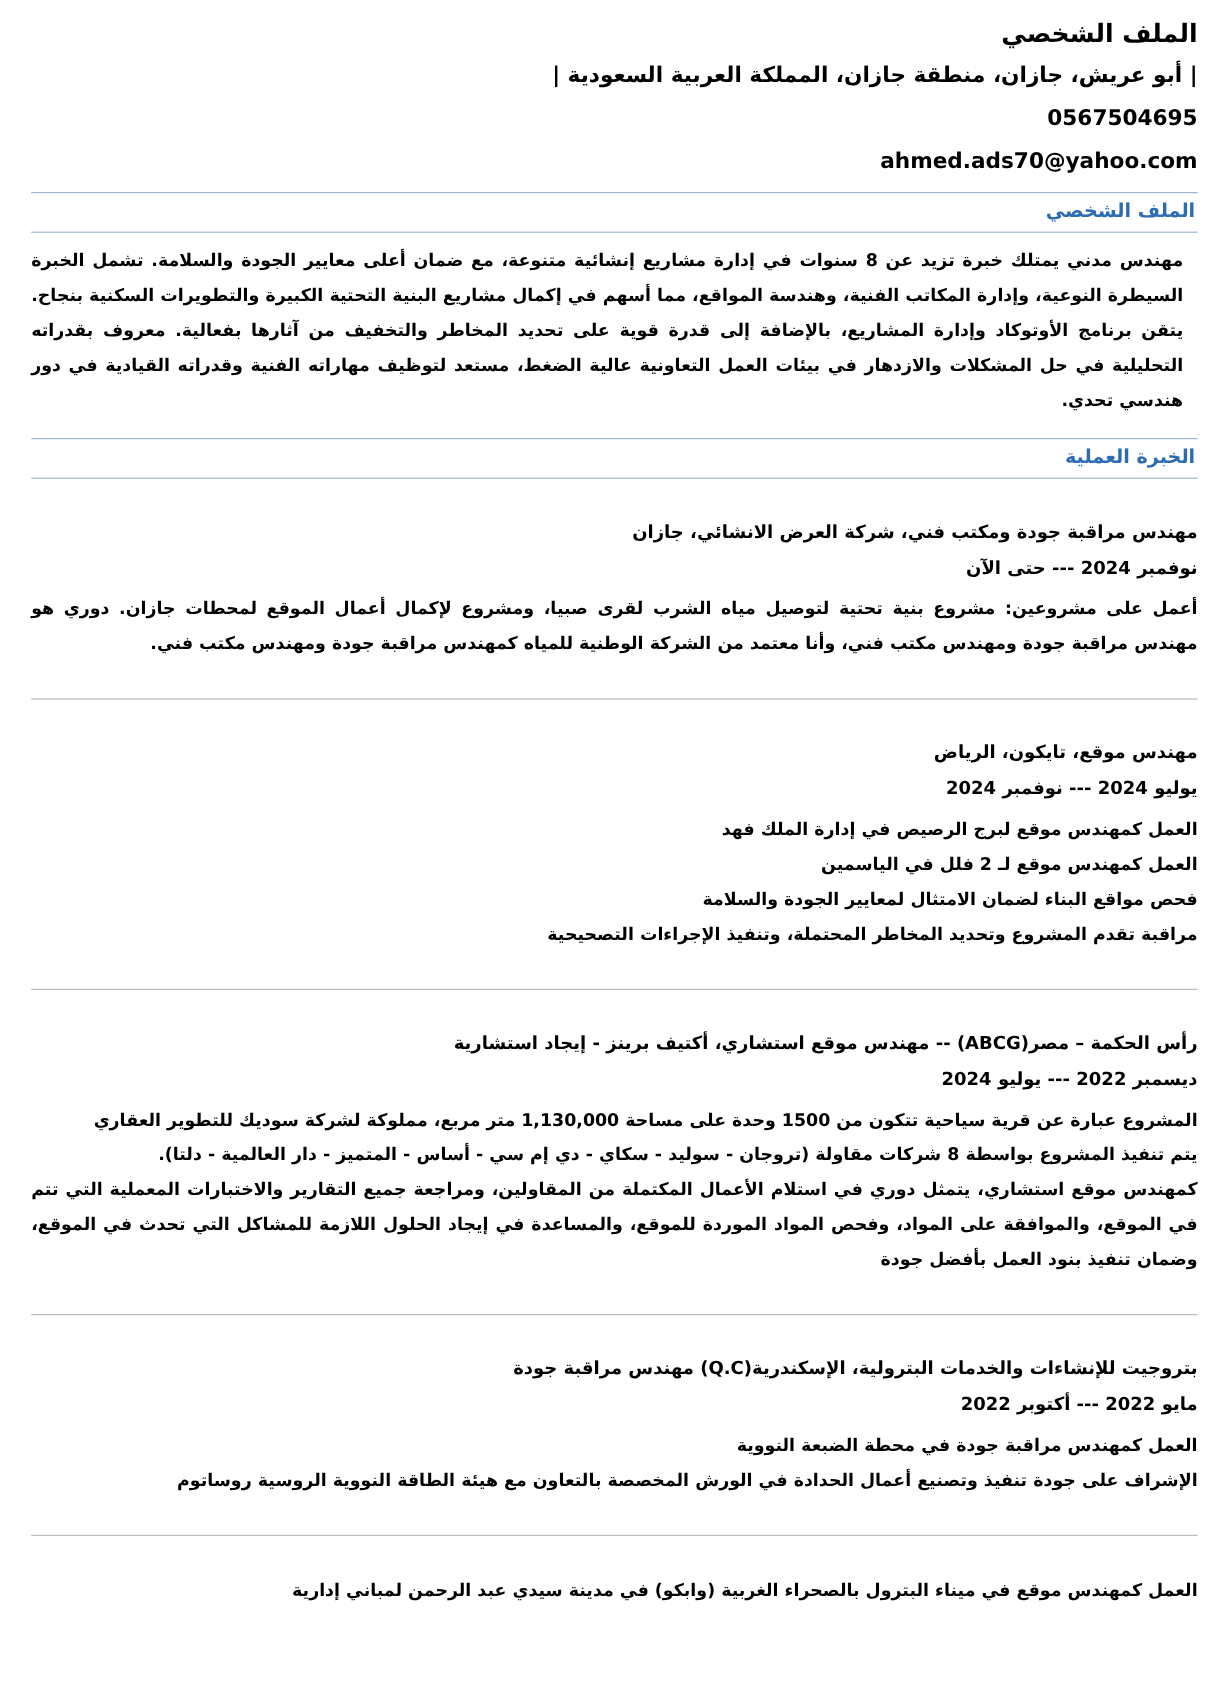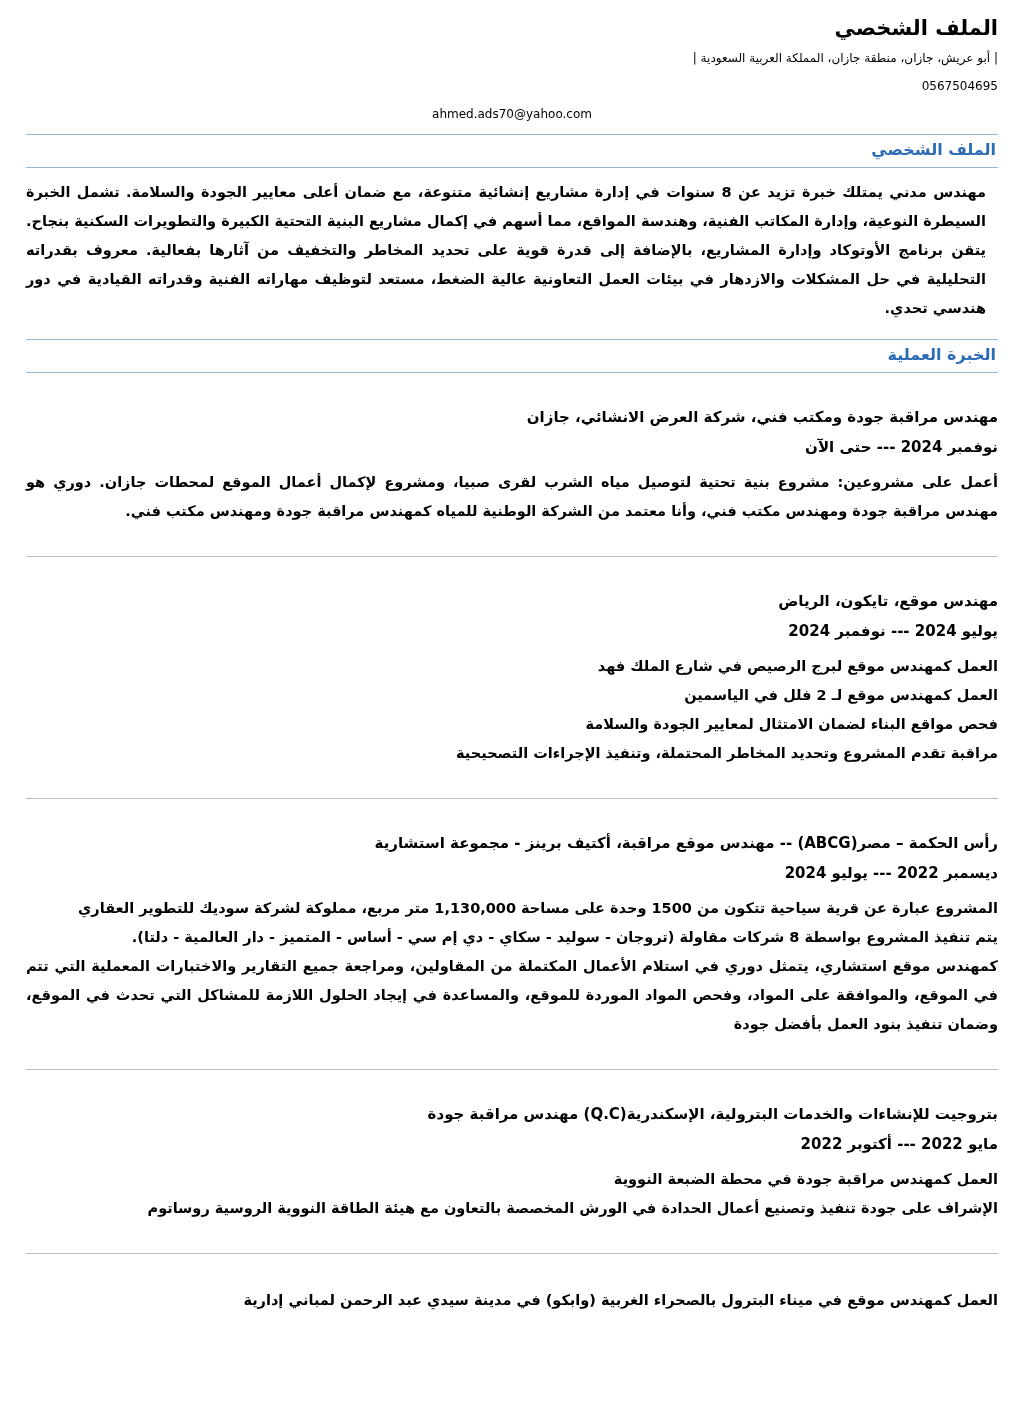--- a/index.html
+++ b/index.html
@@ -17,29 +17,29 @@
     font-family: "DejaVu Sans", "Liberation Sans", sans-serif;
     color: #000000;
     background: #ffffff;
   }
   .page-title {
     font-size: 21px;
     font-weight: bold;
     margin: 0 0 10px 0;
   }
   .contact-line {
-    font-size: 12px;
-    font-weight: normal;
+    font-size: 18px;
+    font-weight: bold;
     margin: 0 0 11px 0;
     line-height: 1.4;
   }
   .contact-email {
     direction: ltr;
     unicode-bidi: embed;
-    text-align: center;
+    text-align: right;
   }
   .section-header {
     color: #2c6cb5;
     font-weight: bold;
     font-size: 16px;
     border-top: 1px solid #9eb6d4;
     border-bottom: 1px solid #9eb6d4;
     padding: 5px 2px 8px 2px;
     margin-top: 12px;
   }
@@ -101,29 +101,29 @@
   <section class="job">
     <h2 class="job-title">مهندس مراقبة جودة ومكتب فني، شركة العرض الانشائي، جازان</h2>
     <div class="job-dates">نوفمبر 2024 --- حتى الآن</div>
     <p class="job-line">أعمل على مشروعين: مشروع بنية تحتية لتوصيل مياه الشرب لقرى صبيا، ومشروع لإكمال أعمال الموقع لمحطات جازان. دوري هو مهندس مراقبة جودة ومهندس مكتب فني، وأنا معتمد من الشركة الوطنية للمياه كمهندس مراقبة جودة ومهندس مكتب فني.</p>
   </section>
   <hr class="job-sep">
 
   <section class="job">
     <h2 class="job-title">مهندس موقع، تايكون، الرياض</h2>
     <div class="job-dates">يوليو 2024 --- نوفمبر 2024</div>
-    <p class="job-line">العمل كمهندس موقع لبرج الرصيص في شارع الملك فهد</p>
+    <p class="job-line">العمل كمهندس موقع لبرج الرصيص في إدارة الملك فهد</p>
     <p class="job-line">العمل كمهندس موقع لـ 2 فلل في الياسمين</p>
     <p class="job-line">فحص مواقع البناء لضمان الامتثال لمعايير الجودة والسلامة</p>
     <p class="job-line">مراقبة تقدم المشروع وتحديد المخاطر المحتملة، وتنفيذ الإجراءات التصحيحية</p>
   </section>
   <hr class="job-sep">
 
   <section class="job">
-    <h2 class="job-title">رأس الحكمة – مصر(ABCG) -- مهندس موقع مراقبة، أكتيف برينز - مجموعة استشارية</h2>
+    <h2 class="job-title">رأس الحكمة – مصر(ABCG) -- مهندس موقع استشاري، أكتيف برينز - إيجاد استشارية</h2>
     <div class="job-dates">ديسمبر 2022 --- يوليو 2024</div>
     <p class="job-line">المشروع عبارة عن قرية سياحية تتكون من 1500 وحدة على مساحة 1,130,000 متر مربع، مملوكة لشركة سوديك للتطوير العقاري</p>
     <p class="job-line">يتم تنفيذ المشروع بواسطة 8 شركات مقاولة (تروجان - سوليد - سكاي - دي إم سي - أساس - المتميز - دار العالمية - دلتا).</p>
     <p class="job-line">كمهندس موقع استشاري، يتمثل دوري في استلام الأعمال المكتملة من المقاولين، ومراجعة جميع التقارير والاختبارات المعملية التي تتم في الموقع، والموافقة على المواد، وفحص المواد الموردة للموقع، والمساعدة في إيجاد الحلول اللازمة للمشاكل التي تحدث في الموقع، وضمان تنفيذ بنود العمل بأفضل جودة</p>
   </section>
   <hr class="job-sep">
 
   <section class="job">
     <h2 class="job-title">بتروجيت للإنشاءات والخدمات البترولية، الإسكندرية(Q.C) مهندس مراقبة جودة</h2>
     <div class="job-dates">مايو 2022 --- أكتوبر 2022</div>

